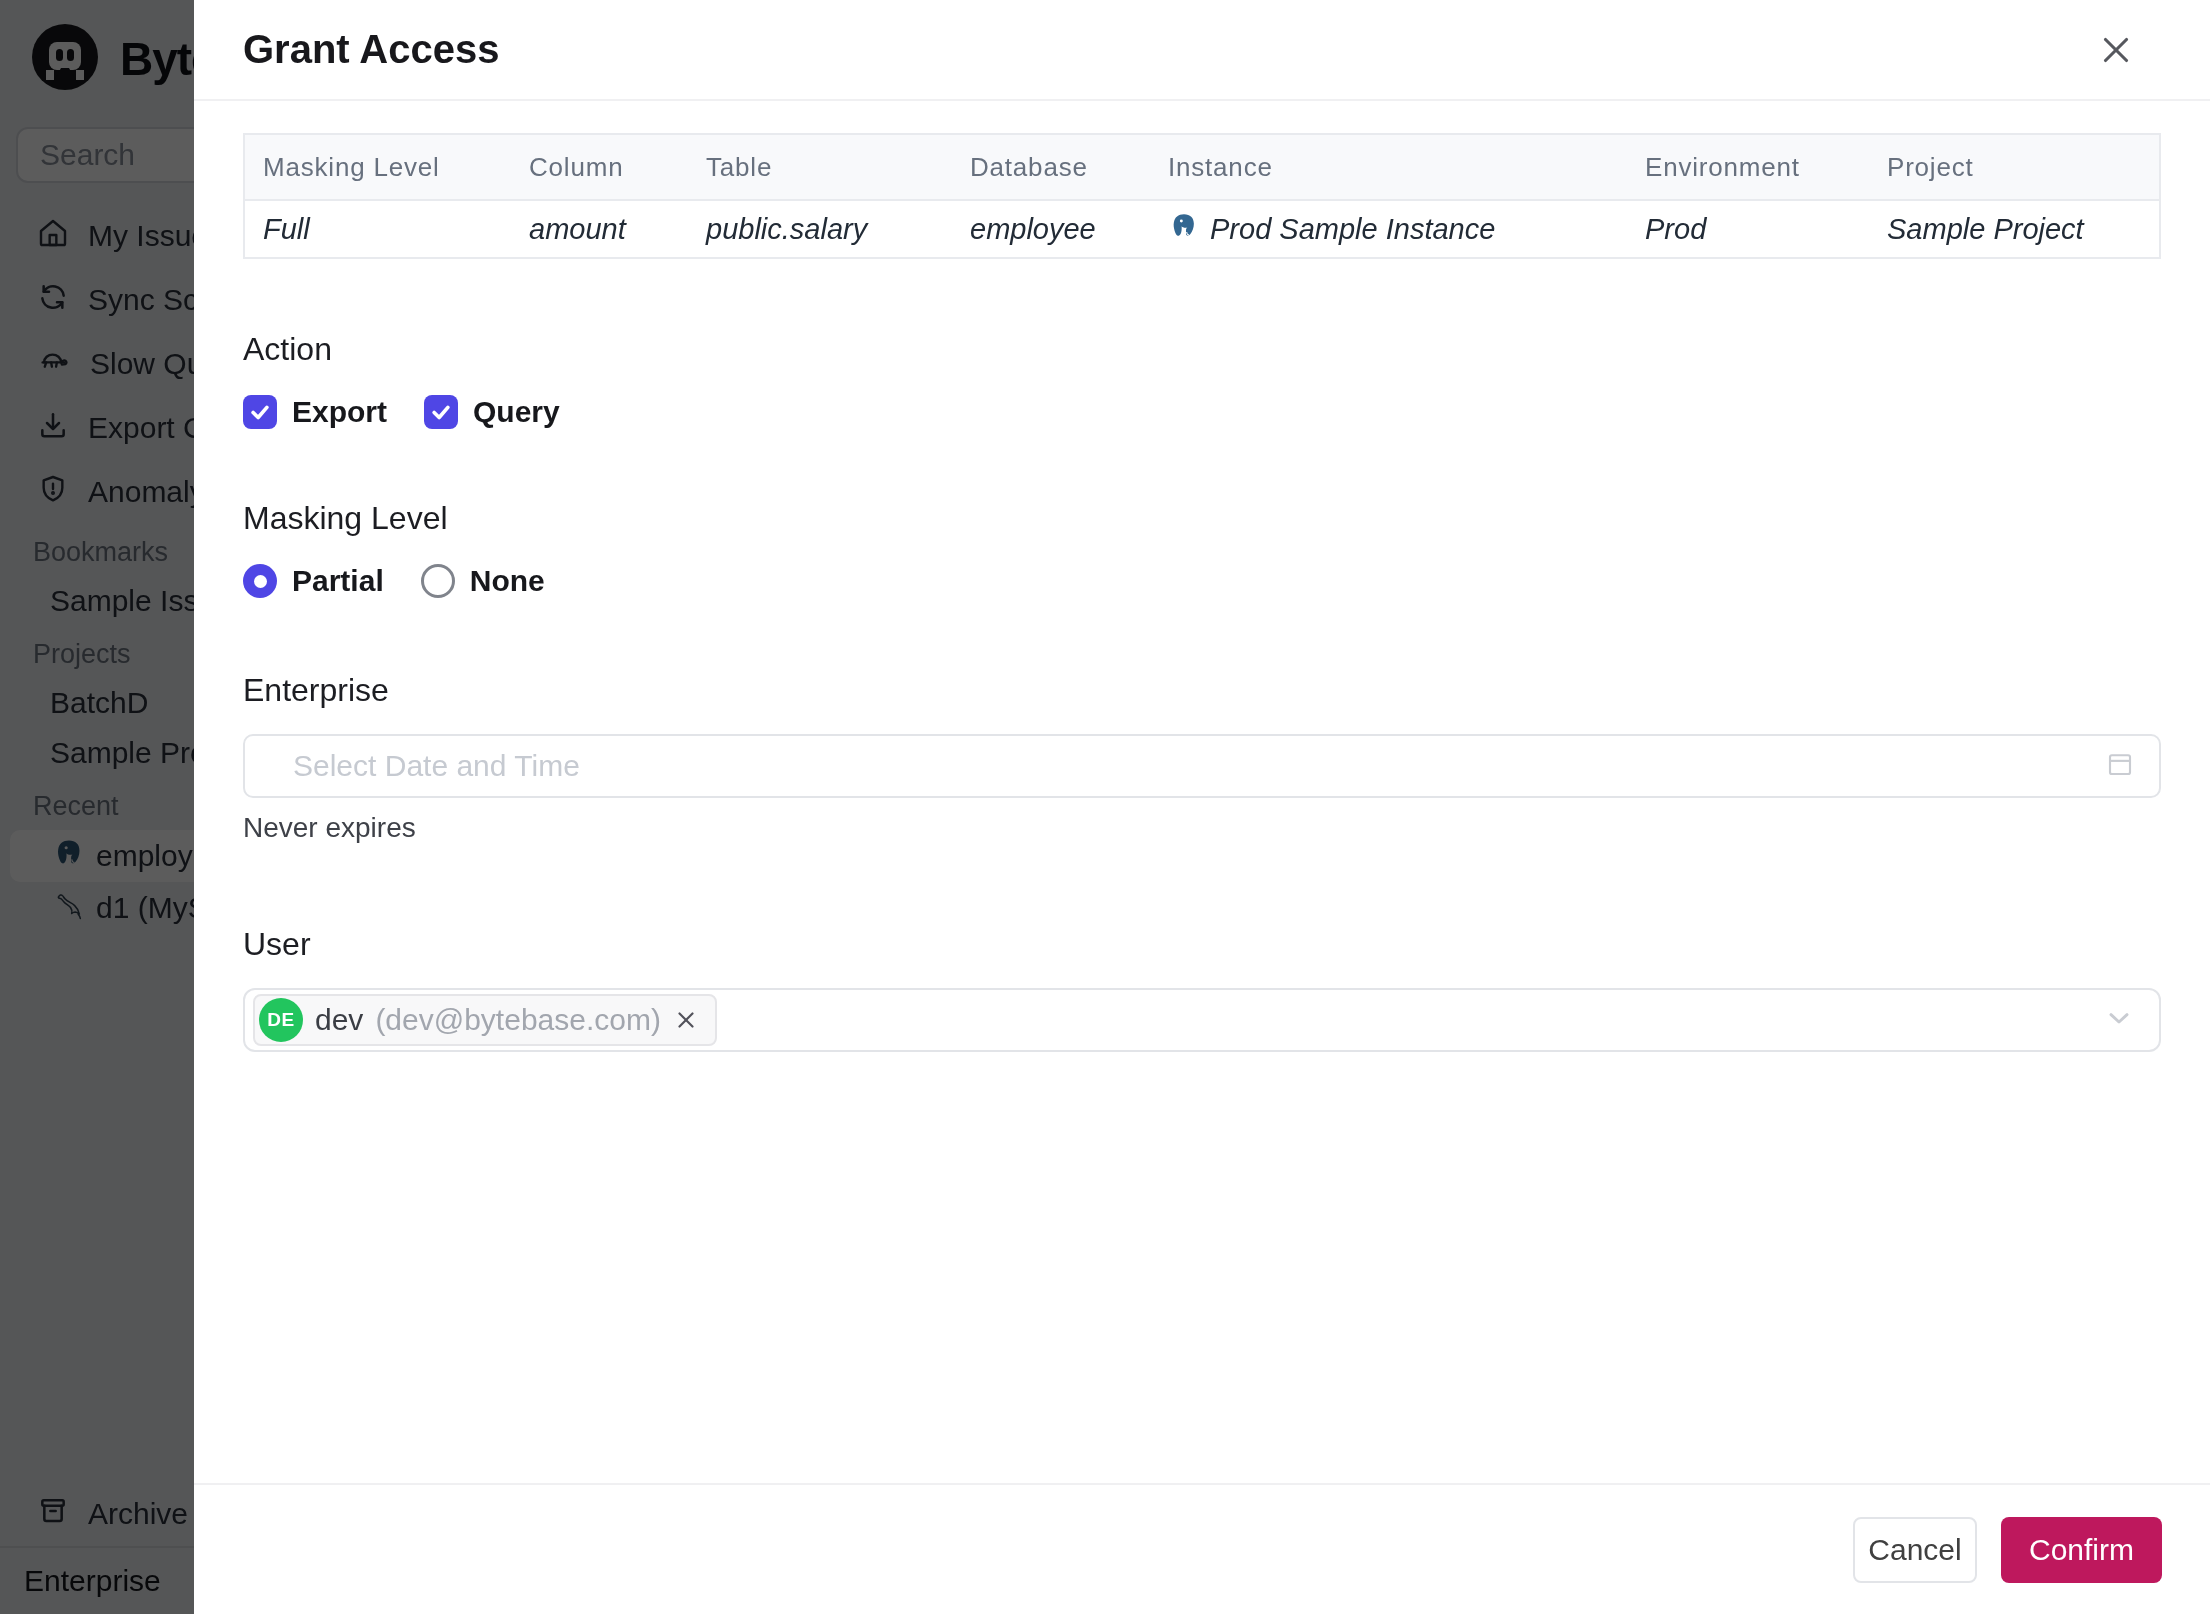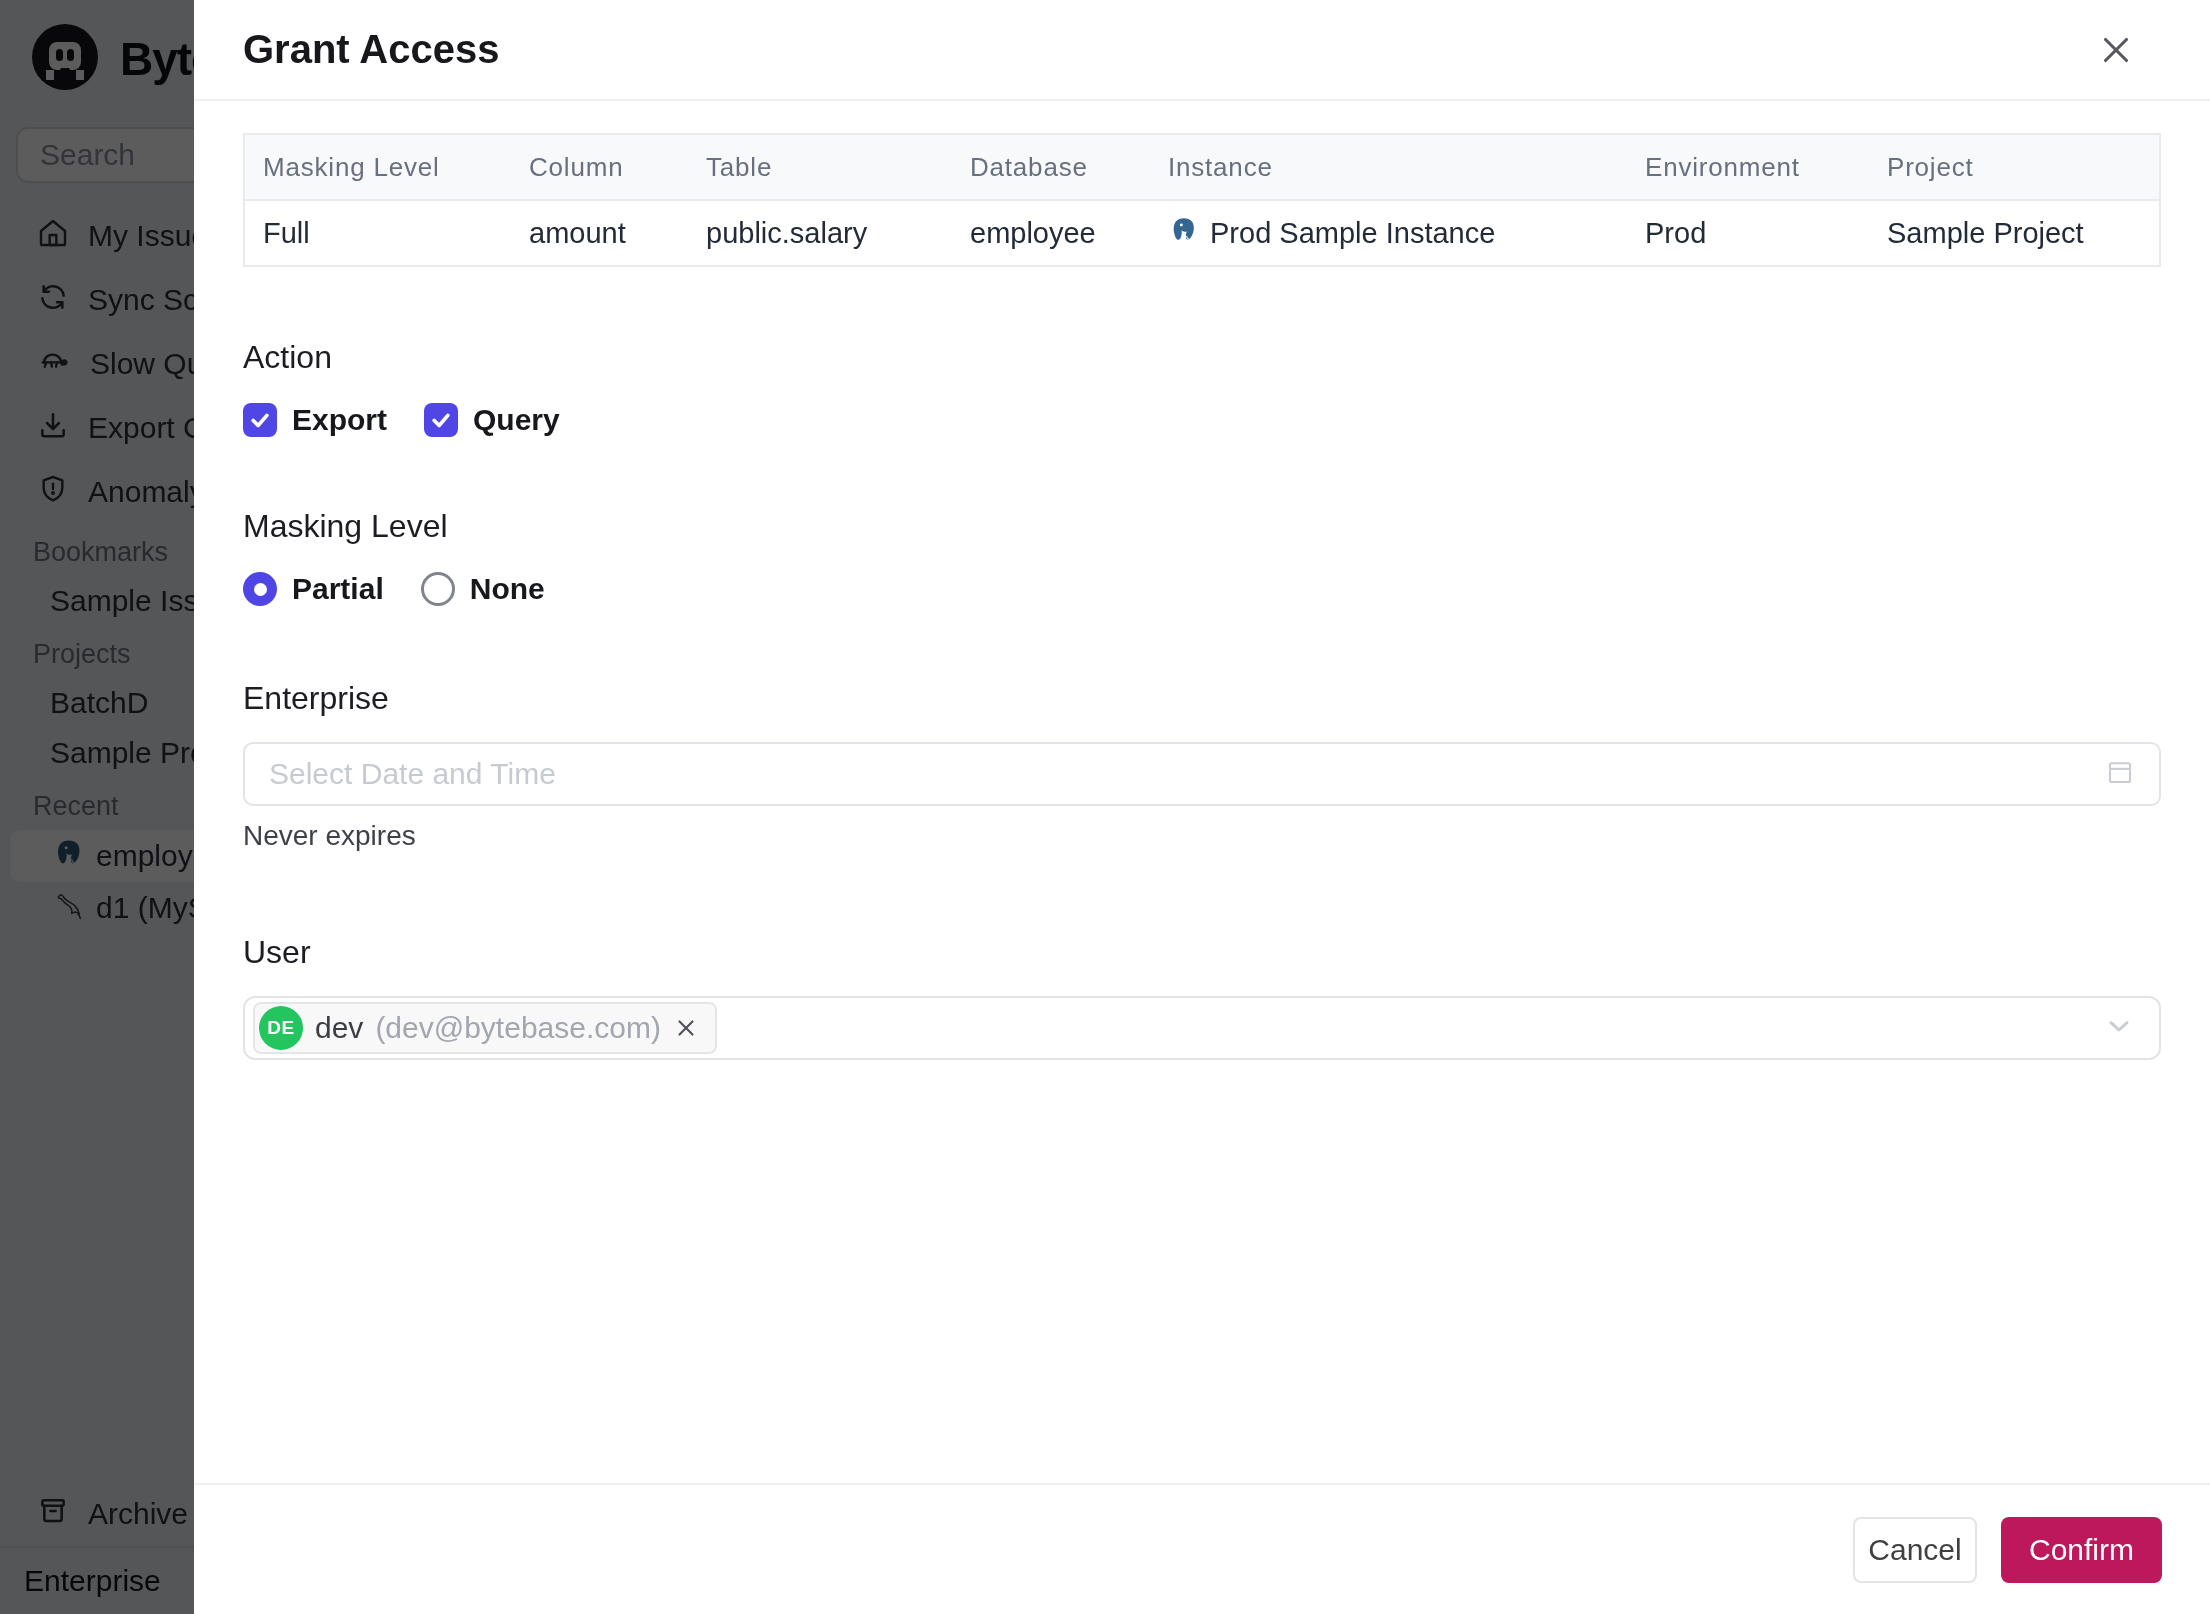--- a/index.html
+++ b/index.html
@@ -44,41 +44,41 @@
   .close-btn { width:48px; height:48px; display:flex; align-items:center; justify-content:center; cursor:pointer; }
   .modal-body { flex:1 1 auto; padding:32px 49px 0 49px; overflow:hidden; }
   .modal-footer { height:131px; flex:0 0 auto; border-top:2px solid #f0f0f2; display:flex;
     align-items:center; justify-content:flex-end; gap:24px; padding-right:48px; }
 
   
   .grant-table { border:2px solid #e8eaee; }
   .t-row { display:grid; grid-template-columns:266px 177px 264px 198px 477px 242px 1fr; align-items:center; }
   .t-head { height:66px; background:#f8f9fb; border-bottom:2px solid #e8eaee; }
   .t-head .t-cell { font-size:26px; color:#67707e; letter-spacing:0.8px; }
-  .t-data { height:64px; background:#fff; }
+  .t-data { height:56px; background:#fff;font-style:italic; }
   .t-data .t-cell { font-size:29px; color:#222b36; }
   .t-cell { padding-left:18px; display:flex; align-items:center; gap:10px; white-space:nowrap; overflow:hidden; }
 
   .section-h { font-size:32px; color:#1c1d22; height:40px; display:flex; align-items:center; }
 
   
   .opt-row { display:flex; align-items:center; margin-top:26px; }
   .opt { display:flex; align-items:center; gap:15px; margin-right:37px; cursor:pointer; }
   .opt-label { font-size:30px; font-weight:600; color:#17181c; }
   .checkbox { width:34px; height:34px; border-radius:8px; background:#4f46e5; display:flex;
     align-items:center; justify-content:center; }
   .radio { width:34px; height:34px; border-radius:50%; }
   .radio.on { background:#4f46e5; display:flex; align-items:center; justify-content:center; }
   .radio.on::after { content:""; width:13px; height:13px; border-radius:50%; background:#fff; }
   .radio.off { background:#fff; border:3px solid #80848c; }
 
   
   .text-input { height:64px; border:2px solid #e2e4e8; border-radius:10px; display:flex;
     align-items:center; padding:0 24px; margin-top:24px; }
-  .placeholder { font-size:30px; color:#c6cad1; flex:1; }
+  .placeholder { font-size:30px; color:#c6cad1; flex:1;margin-left:24px; }
   .hint { margin-top:14px; font-size:28px; color:#3e4148; }
 
   .select-input { height:64px; border:2px solid #e2e4e8; border-radius:12px; display:flex;
     align-items:center; padding:0 24px 0 8px; margin-top:24px; }
   .user-tag { height:52px; background:#f8f8f9; border:2px solid #e5e5e8; border-radius:8px;
     display:flex; align-items:center; padding:0 16px 0 4px; gap:12px; }
   .avatar { width:44px; height:44px; border-radius:50%; background:#22c55e; color:#fff;
     font-size:19px; font-weight:700; display:flex; align-items:center; justify-content:center; letter-spacing:0.5px; }
   .tag-name { font-size:30px; color:#3a3d44; }
   .tag-email { font-size:30px; color:#a2a6ae; }

